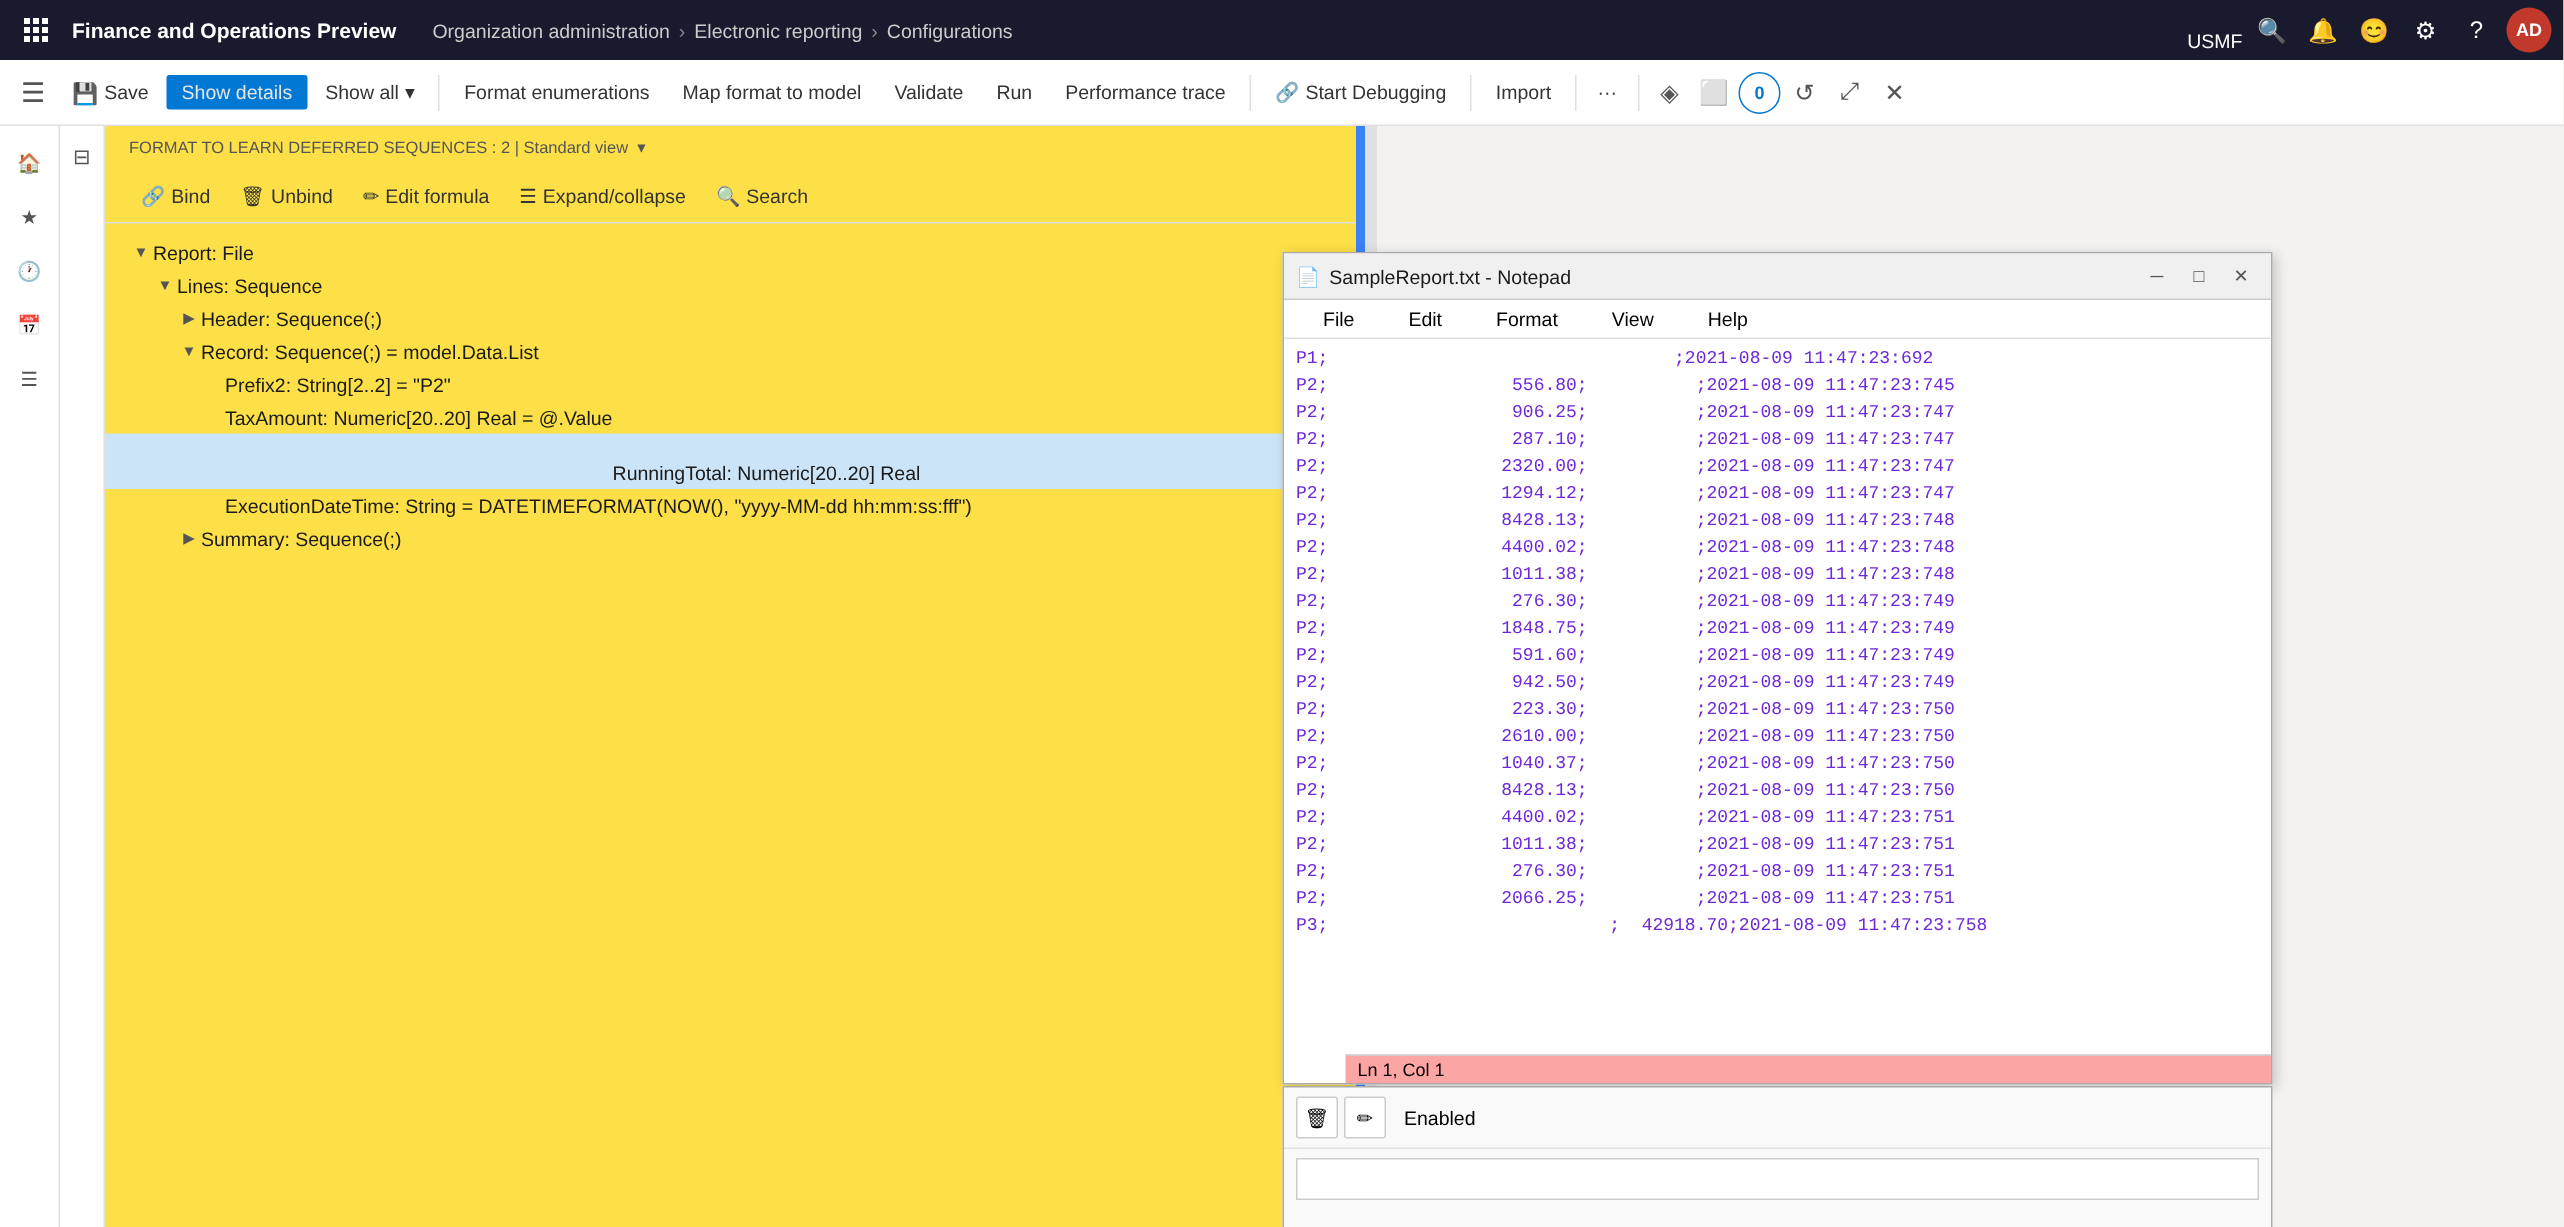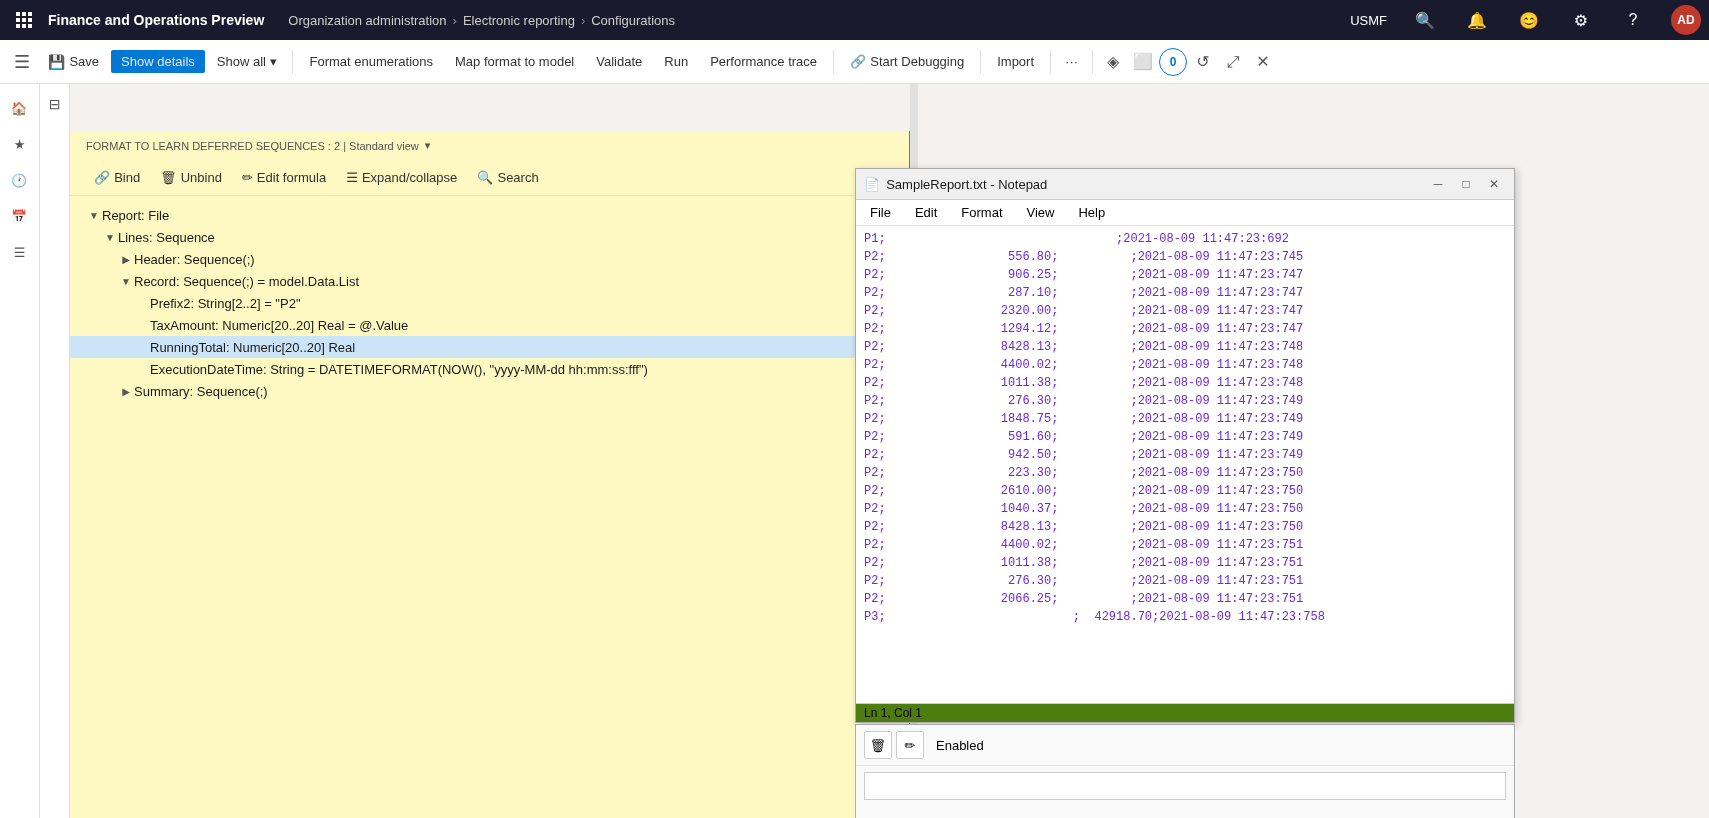--- a/index.html
+++ b/index.html
@@ -8,21 +8,21 @@
     
     .top-bar {
       display: flex; align-items: center; background: #1a1a2e; color: white;
       height: 40px; padding: 0 8px; gap: 8px;
     }
     .top-bar-grid { display: flex; align-items: center; justify-content: center; width: 32px; height: 32px; cursor: pointer; }
     .app-title { font-size: 14px; font-weight: 600; color: white; margin-right: 16px; white-space: nowrap; }
     .breadcrumb { display: flex; align-items: center; gap: 6px; color: #ccc; font-size: 13px; flex: 1; }
     .breadcrumb span { color: #ccc; }
     .breadcrumb .sep { color: #888; }
-    .top-bar-right { display: flex; align-items: center; gap: 24px; margin-left: auto; }
+    .top-bar-right { display: flex; align-items: flex-end; gap: 6px; margin-left: auto; }
     .top-bar-icon { width: 28px; height: 28px; display: flex; align-items: center; justify-content: center; color: white; cursor: pointer; font-size: 16px; }
     .usmf-label { color: white; font-size: 13px; }
     .avatar { width: 30px; height: 30px; border-radius: 50%; background: #c0392b; display: flex; align-items: center; justify-content: center; color: white; font-size: 12px; font-weight: bold; }
 
     
     .toolbar {
       display: flex; align-items: center; background: #fff; border-bottom: 1px solid #e0e0e0;
       height: 44px; padding: 0 8px; gap: 2px;
     }
     .toolbar-btn {
@@ -38,21 +38,21 @@
     .main { display: flex; height: calc(818px - 84px); }
 
     
     .sidebar-icons {
       width: 40px; background: #fff; border-right: 1px solid #e0e0e0;
       display: flex; flex-direction: column; align-items: center; padding-top: 8px; gap: 4px;
     }
     .sidebar-icon { width: 32px; height: 32px; display: flex; align-items: center; justify-content: center; cursor: pointer; color: #555; border-radius: 2px; }
 
     
-    .designer-panel { width: 840px; background: #fef9c3; display: flex; flex-direction: column; border-right: 1px solid #3b82f6; margin-top: 47px; }
+    .designer-panel { width: 840px; background: #fde047; display: flex; flex-direction: column; border-right: 6px solid #3b82f6; }
 
     .designer-header { padding: 8px 16px 4px; }
     .designer-breadcrumb { font-size: 11px; color: #555; display: flex; align-items: center; gap: 6px; margin-bottom: 4px; }
     .designer-title { font-size: 24px; font-weight: 300; color: #1a1a1a; }
 
     
     .designer-toolbar {
       display: flex; align-items: center; gap: 4px; padding: 6px 16px;
       border-bottom: 1px solid #e0e0e0;
     }
@@ -76,33 +76,33 @@
     }
     .notepad-titlebar {
       display: flex; align-items: center; background: #f0f0f0; padding: 6px 8px;
       border-bottom: 1px solid #ccc; gap: 8px;
     }
     .notepad-title { flex: 1; font-size: 13px; color: #1a1a1a; display: flex; align-items: center; gap: 6px; }
     .notepad-controls { display: flex; gap: 4px; }
     .notepad-ctrl { width: 24px; height: 18px; display: flex; align-items: center; justify-content: center; font-size: 12px; cursor: pointer; color: #555; }
 
     .notepad-menubar {
-      display: flex; gap: 4px; padding: 2px 4px; border-bottom: 1px solid #e0e0e0; background: #fff; align-items: flex-end;
+      display: flex; gap: 16px; padding: 2px 16px; border-bottom: 1px solid #e0e0e0; background: #fff; align-items: flex-end;
     }
     .notepad-menu-item { padding: 3px 10px; font-size: 13px; cursor: pointer; }
 
     .notepad-content {
       flex: 1; overflow-y: auto; overflow-x: auto; background: #fff;
       font-family: 'Courier New', monospace; font-size: 12px; padding: 4px 8px;
       color: #6d28d9; white-space: pre; line-height: 1.5;
     }
 
     .notepad-statusbar {
-      background: #4d7c0f; padding: 2px 8px; font-size: 12px; border-top: 1px solid #ccc;
-      display: flex; align-items: flex-end;
+      background: #fca5a5; padding: 2px 8px; font-size: 12px; border-top: 1px solid #ccc;
+      display: flex; align-items: flex-end; margin-left: 41px;
     }
 
     
     .bottom-panel {
       position: absolute; left: 855px; top: 640px; width: 660px; height: 140px;
       background: #f9f9f9; border: 1px solid #aaa;
     }
     .bottom-panel-toolbar { display: flex; align-items: center; gap: 4px; padding: 6px 8px; border-bottom: 1px solid #e0e0e0; }
     .bottom-btn { width: 28px; height: 28px; display: flex; align-items: center; justify-content: center; border: 1px solid #ccc; background: #fff; cursor: pointer; border-radius: 2px; }
     .enabled-label { font-size: 13px; color: #000000; margin-left: 8px; }
@@ -264,21 +264,21 @@
           <span class="label">Record: Sequence(;) = model.Data.List</span>
         </div>
         <div class="tree-item" style="padding-left: 64px;">
           <span class="toggle"></span>
           <span class="label">Prefix2: String[2..2] = "P2"</span>
         </div>
         <div class="tree-item" style="padding-left: 64px;">
           <span class="toggle"></span>
           <span class="label">TaxAmount: Numeric[20..20] Real = @.Value</span>
         </div>
-        <div class="tree-item selected" style="padding-left: 64px;">
+        <div class="tree-item selected" style="padding-left: 64px; flex-direction: column;">
           <span class="toggle"></span>
           <span class="label">RunningTotal: Numeric[20..20] Real</span>
         </div>
         <div class="tree-item" style="padding-left: 64px;">
           <span class="toggle"></span>
           <span class="label">ExecutionDateTime: String = DATETIMEFORMAT(NOW(), "yyyy-MM-dd hh:mm:ss:fff")</span>
         </div>
         <div class="tree-item" style="padding-left: 48px;">
           <span class="toggle">▶</span>
           <span class="label">Summary: Sequence(;)</span>

